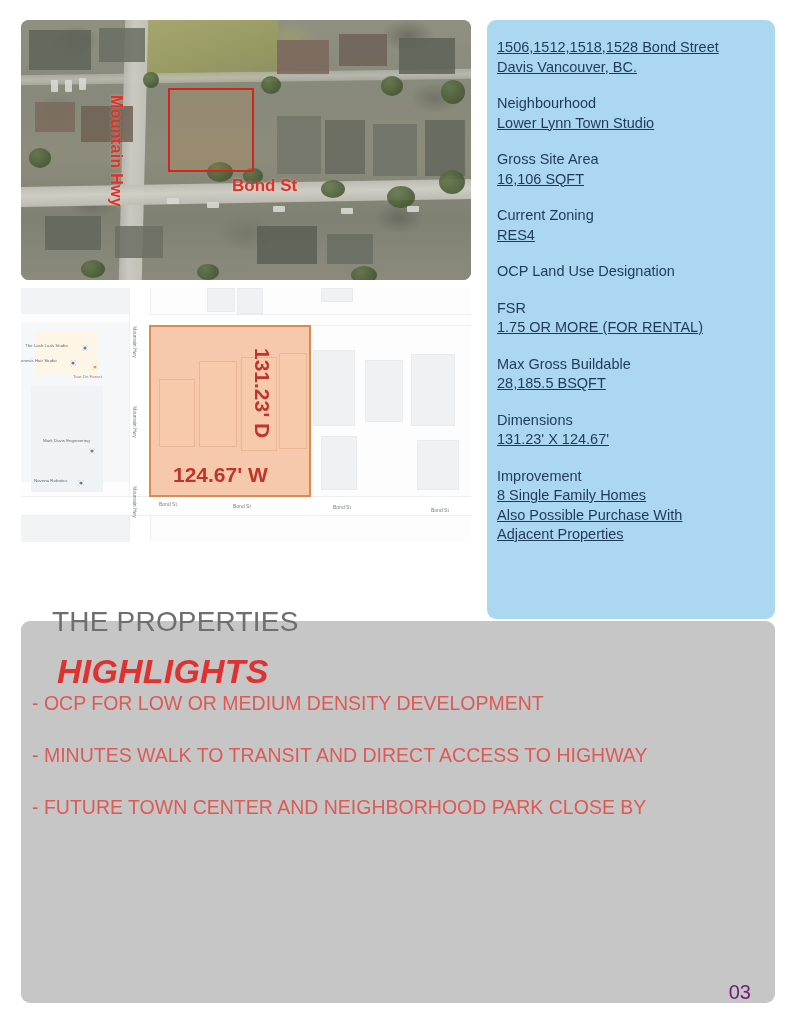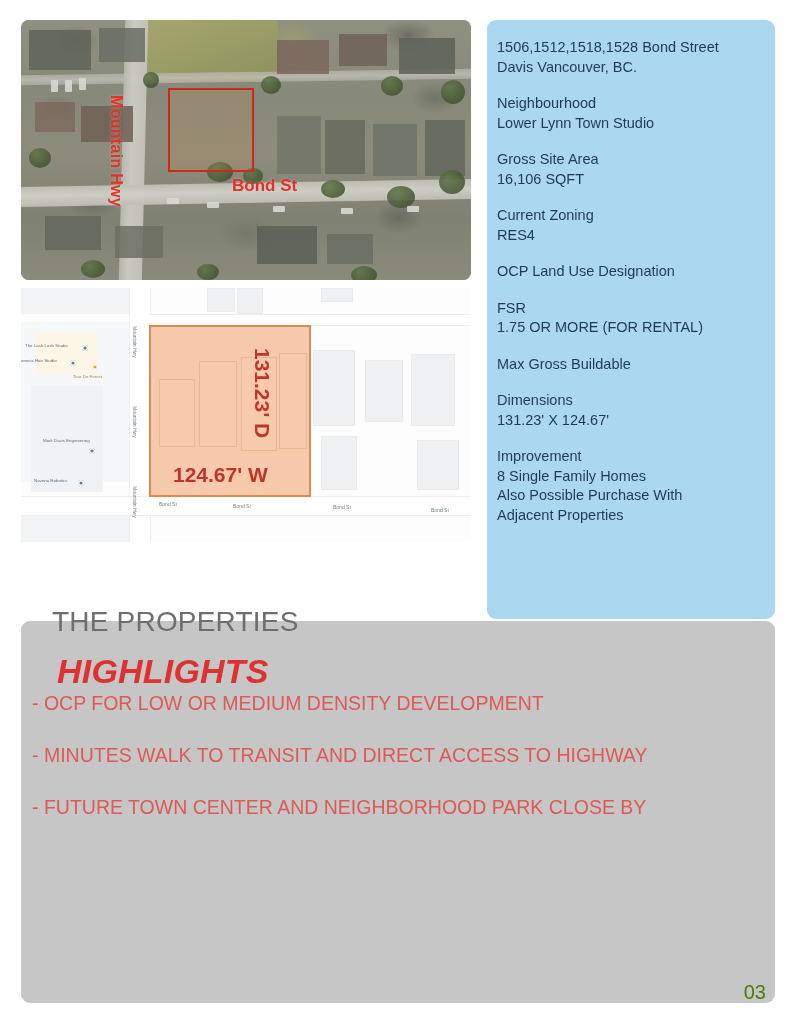--- a/index.html
+++ b/index.html
@@ -215,20 +215,21 @@
     color: #1f3a57;
     font-size: 14.5px;
     line-height: 19.5px;
     white-space: nowrap;
   }
   .info-value {
     color: #1f3a57;
     font-size: 14.5px;
     line-height: 19.5px;
     white-space: nowrap;
+    text-decoration: underline;
   }
 
   
   .hl-box {
     position: absolute;
     left: 21px; top: 621px;
     width: 754px; height: 382px;
     background: #c6c6c6;
     border-radius: 9px;
   }
@@ -259,22 +260,22 @@
   }
   .hl-item {
     color: #dd5a55;
     font-size: 19.5px;
     line-height: 19.5px;
     margin-bottom: 32.5px;
     white-space: nowrap;
   }
   .page-num {
     position: absolute;
-    right: 25px; bottom: 20px;
-    color: #4d7c0f;
+    right: 40px; bottom: 20px;
+    color: #701a75;
     font-size: 20px;
   }
 </style>
 </head>
 <body>
 
 <div class="aerial">
   <div class="aerial-base"></div>
   <div class="aerial-field"></div>
   <div class="aerial-road-h2"></div>
@@ -406,20 +407,21 @@
     <div class="info-label">OCP Land Use Designation</div>
   </div>
 
   <div class="info-group">
     <div class="info-label">FSR</div>
     <div class="info-value">1.75 OR MORE (FOR RENTAL)</div>
   </div>
 
   <div class="info-group">
     <div class="info-label">Max Gross Buildable</div>
+    <div class="info-value">28,185.5 BSQFT</div>
   </div>
 
   <div class="info-group">
     <div class="info-label">Dimensions</div>
     <div class="info-value">131.23' X 124.67'</div>
   </div>
 
   <div class="info-group">
     <div class="info-label">Improvement</div>
     <div class="info-value">8 Single Family Homes</div>

